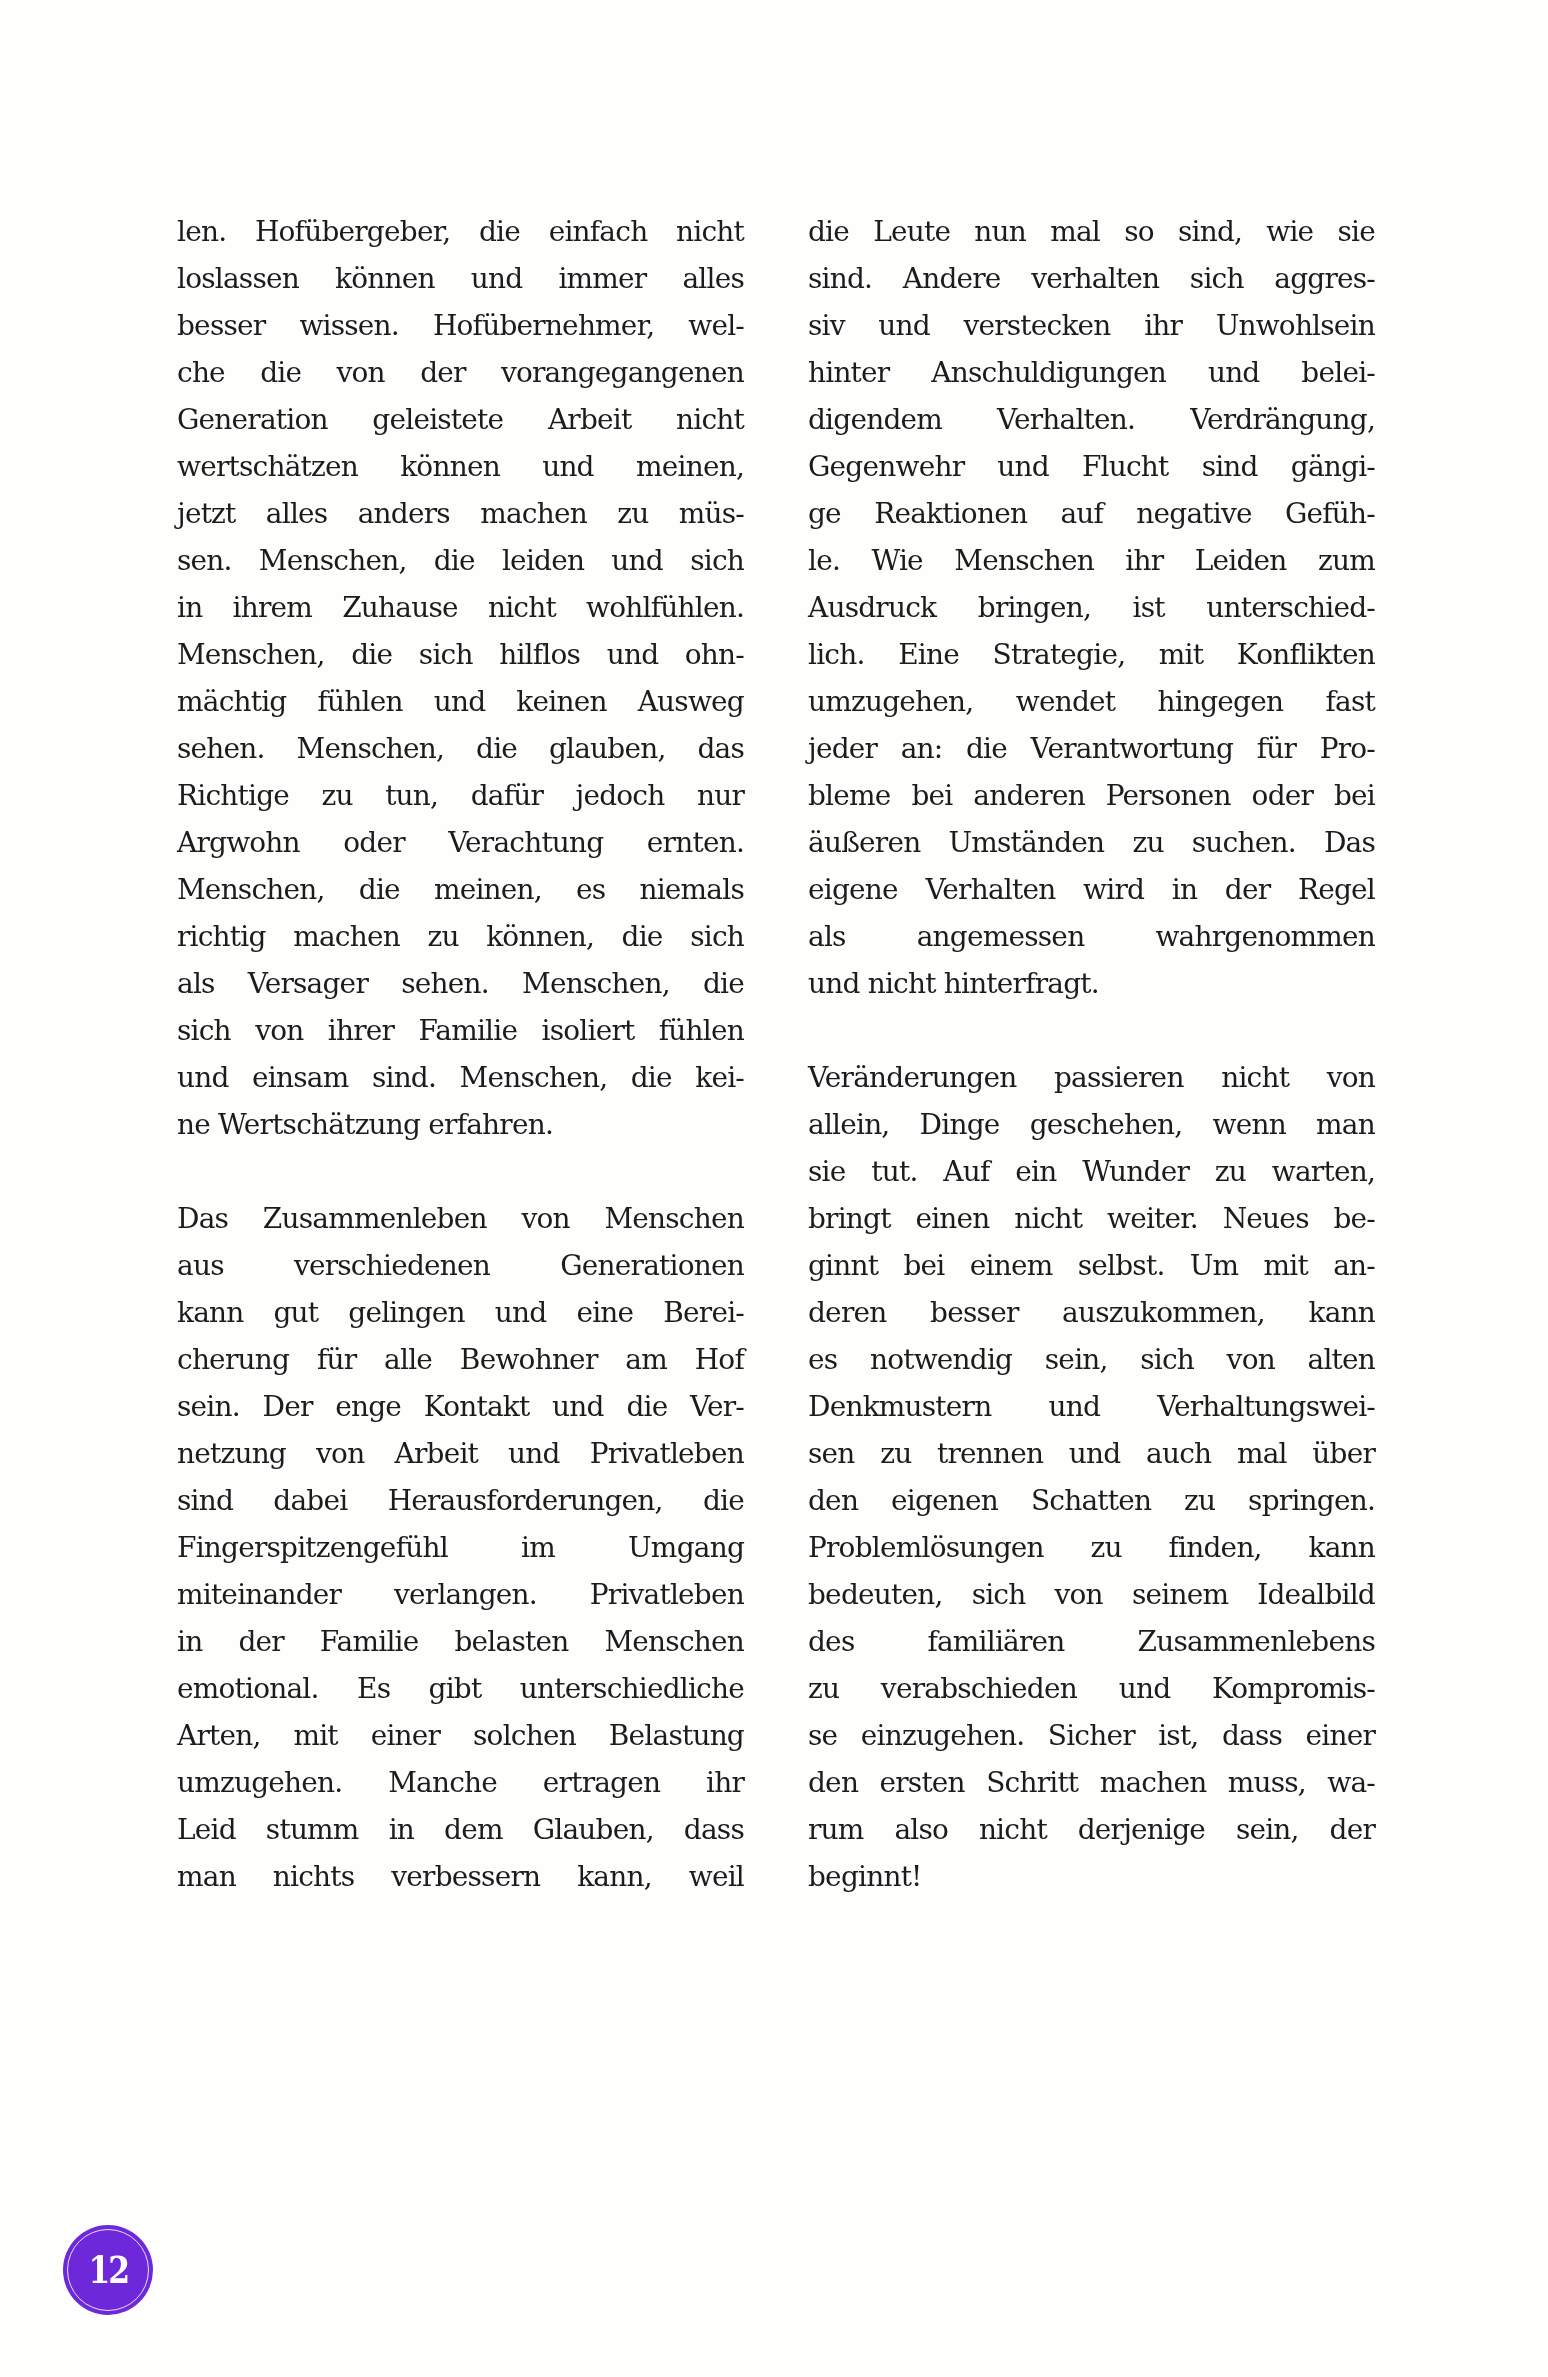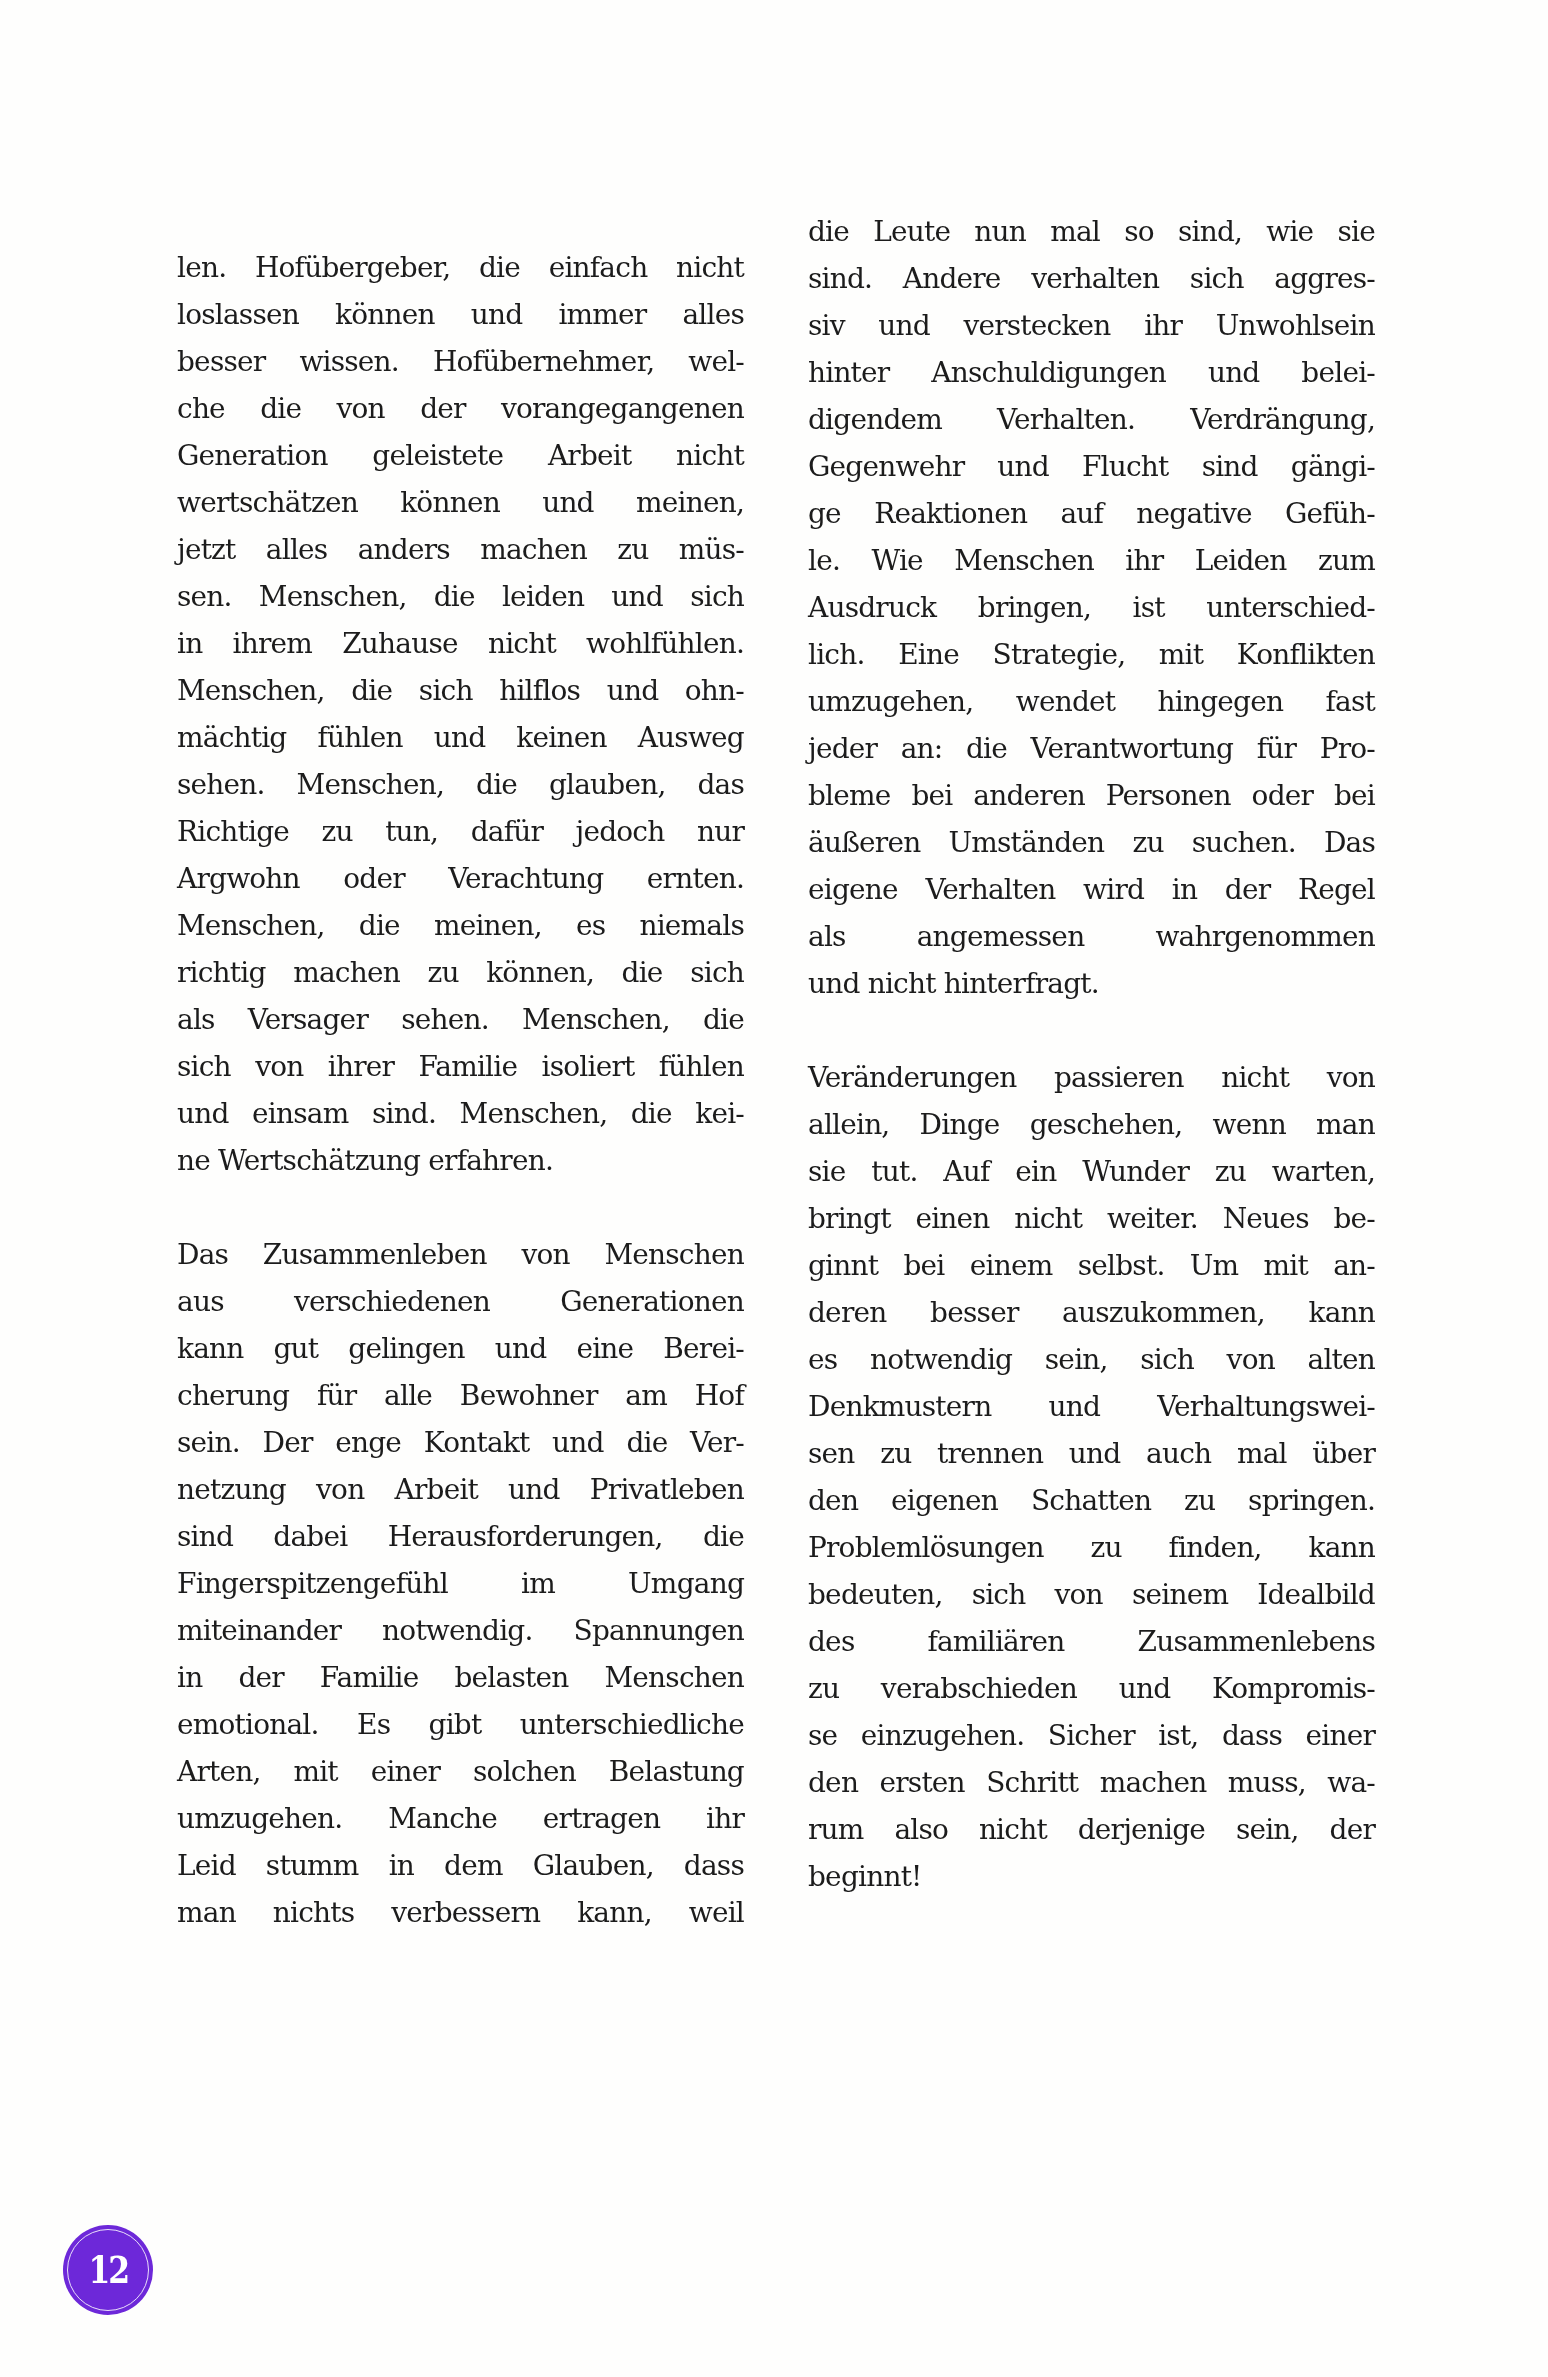--- a/index.html
+++ b/index.html
@@ -19,21 +19,21 @@
     left: 0; top: 0;
     width: 1549px; height: 2377px;
   }
   .column {
     position: absolute;
     top: 208px;
     width: 567px;
     font-family: "DejaVu Serif", "Liberation Serif", serif;
     color: #1c1c1c;
   }
-  .column.left { left: 177px; margin-top: 36px; }
+  .column.left { left: 177px; }
   .column.right { left: 808px; }
   .line {
     display: block;
     height: 47px;
     line-height: 47px;
     font-size: 28px;
     white-space: nowrap;
     text-align: justify;
     text-align-last: justify;
     letter-spacing: -0.8px;
@@ -121,21 +121,21 @@
     <span class="line blank"></span>
     <div>
       <span class="line">Das Zusammenleben von Menschen</span>
       <span class="line">aus verschiedenen Generationen</span>
       <span class="line">kann gut gelingen und eine Berei-</span>
       <span class="line">cherung für alle Bewohner am Hof</span>
       <span class="line">sein. Der enge Kontakt und die Ver-</span>
       <span class="line">netzung von Arbeit und Privatleben</span>
       <span class="line">sind dabei Herausforderungen, die</span>
       <span class="line">Fingerspitzengefühl im Umgang</span>
-      <span class="line">miteinander notwendig. Spannungen</span>
+      <span class="line">miteinander verlangen. Privatleben</span>
       <span class="line">in der Familie belasten Menschen</span>
       <span class="line">emotional. Es gibt unterschiedliche</span>
       <span class="line">Arten, mit einer solchen Belastung</span>
       <span class="line">umzugehen. Manche ertragen ihr</span>
       <span class="line">Leid stumm in dem Glauben, dass</span>
       <span class="line">man nichts verbessern kann, weil</span>
     </div>
   </div>
 
   <div class="column right">

